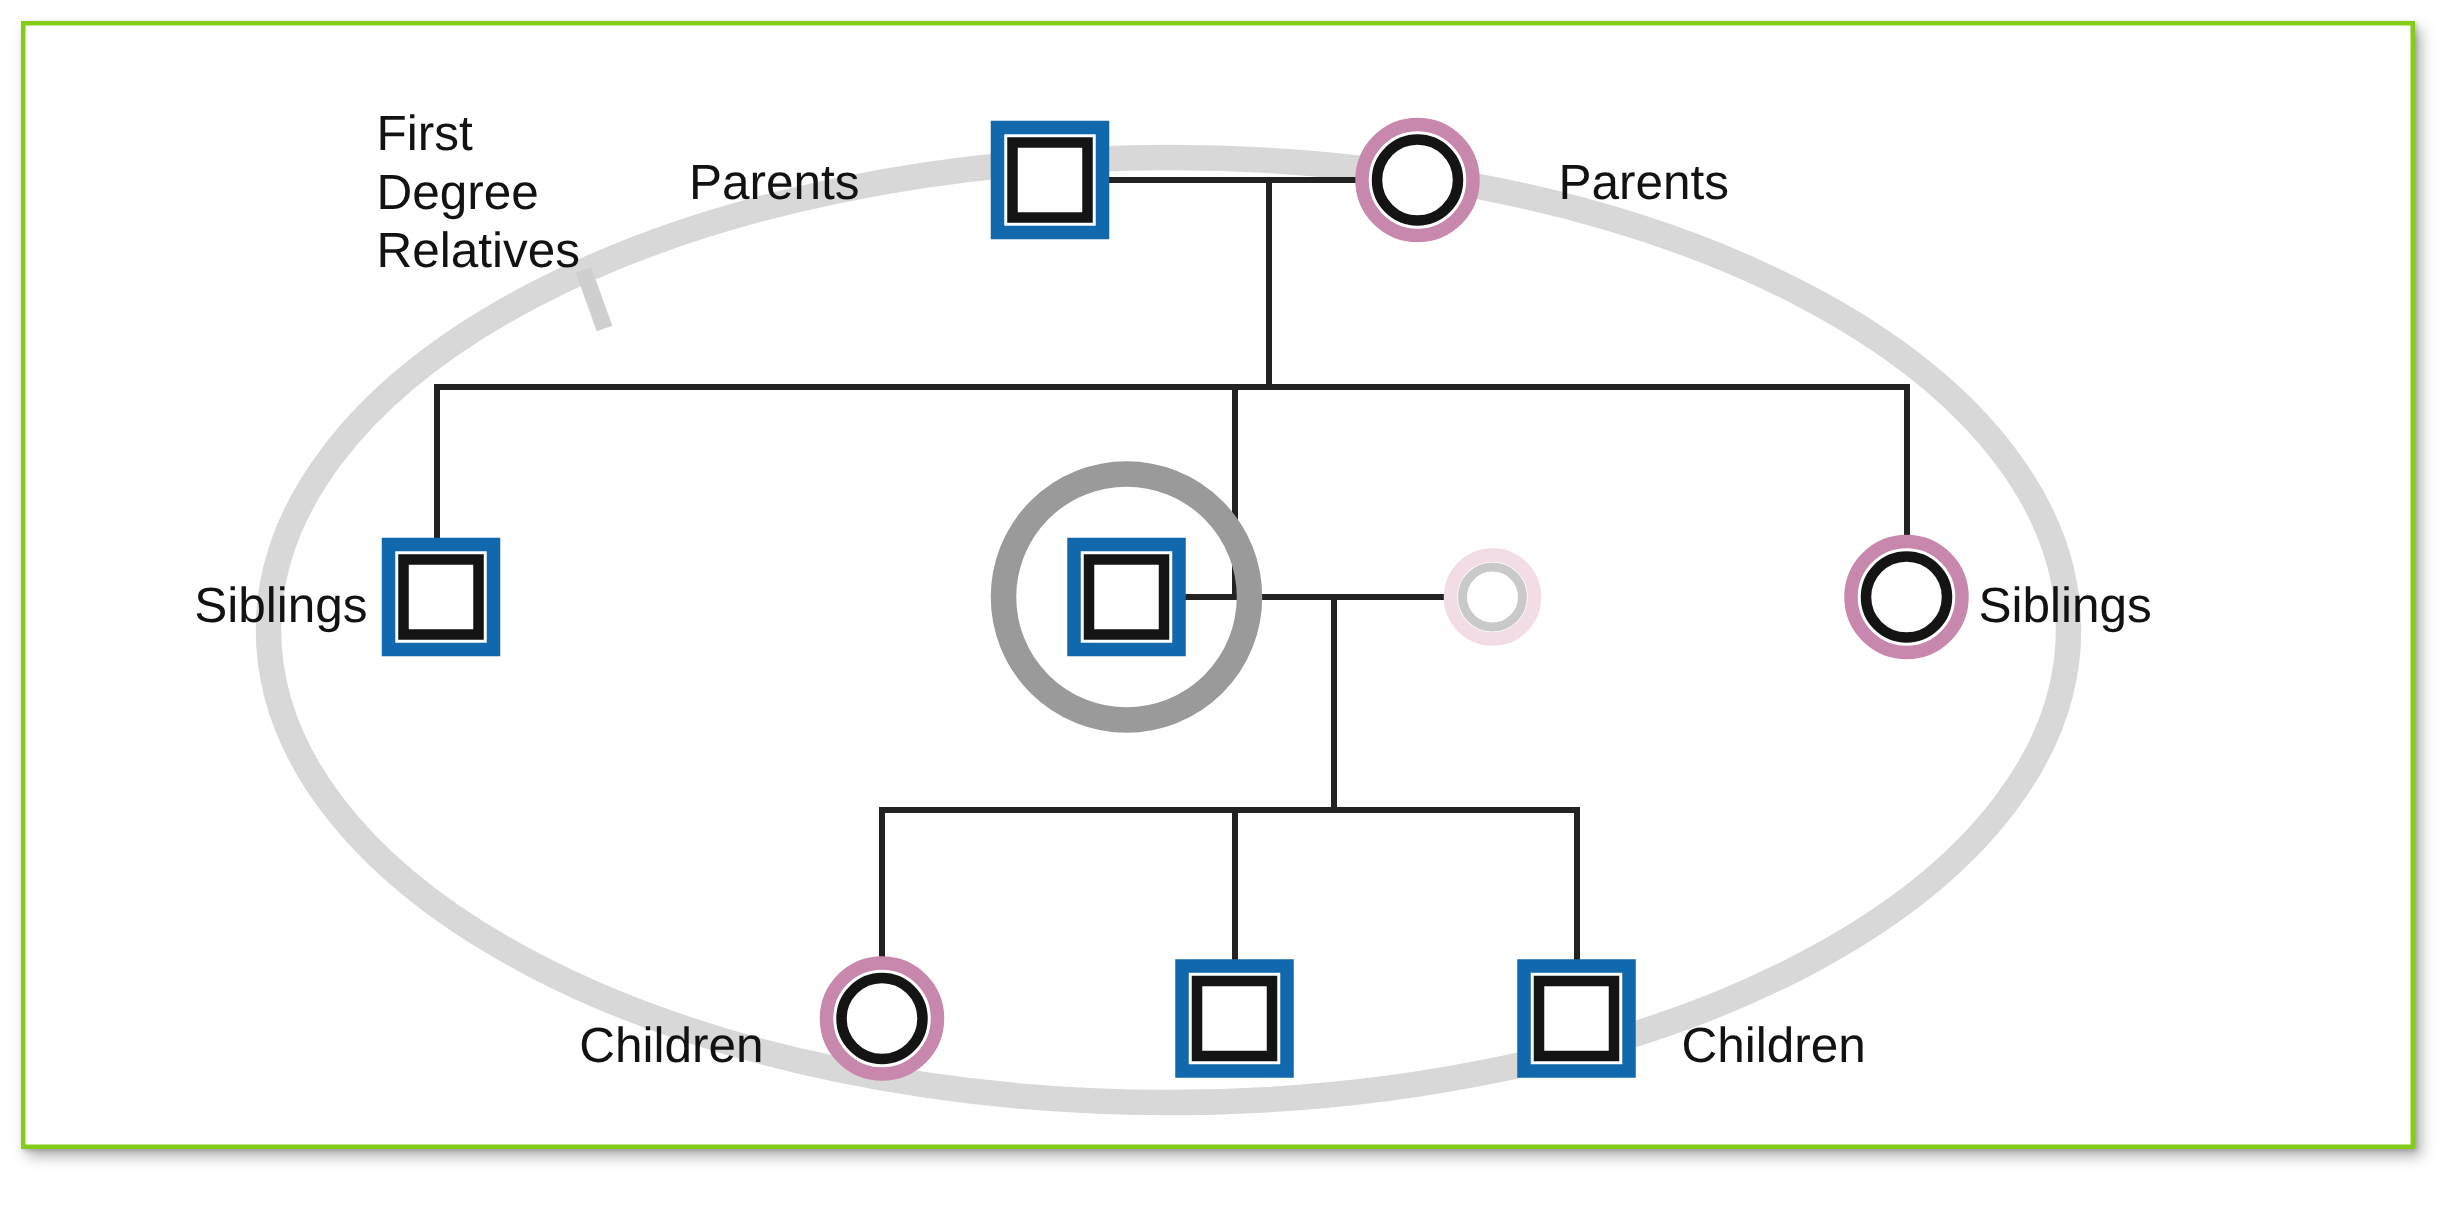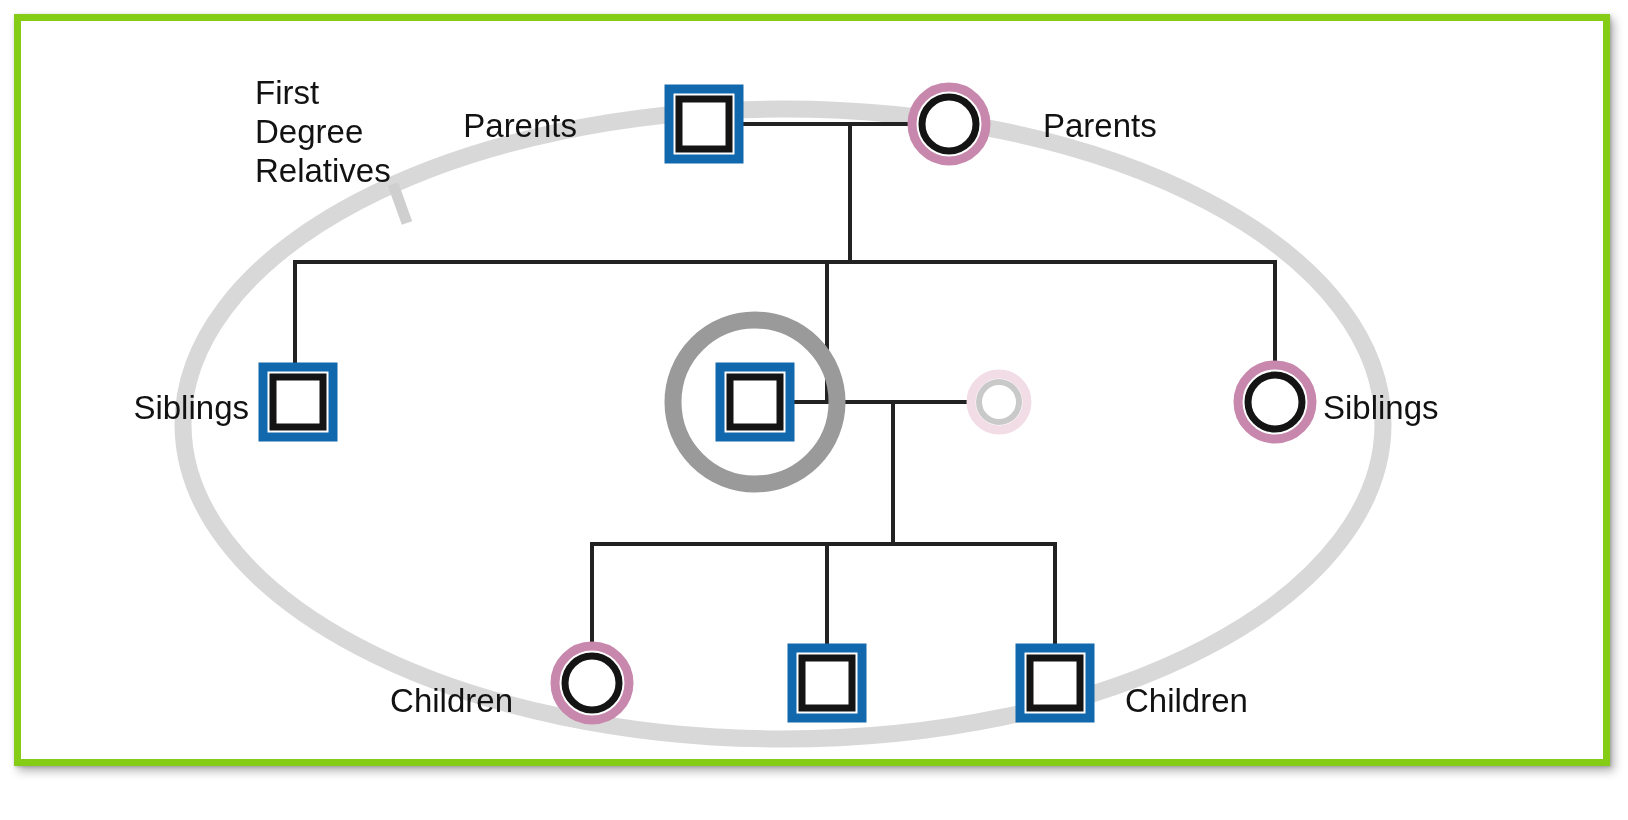--- a/index.html
+++ b/index.html
@@ -16,21 +16,21 @@
     overflow: hidden;
     font-family: "Liberation Sans", "DejaVu Sans", sans-serif;
   }
   #card {
     position: absolute;
     left: 14px;
     top: 14px;
     width: 1596px;
     height: 752px;
     background: #ffffff;
-    border: 7px solid #84cc16;
+    border: 3px solid #84cc16;
     box-shadow: 4px 5px 9px rgba(0,0,0,0.30), 1px 1px 3px rgba(0,0,0,0.18);
     box-sizing: border-box;
   }
   #pedigree-svg {
     position: absolute;
     left: 0;
     top: 0;
     width: 1596px;
     height: 752px;
     display: block;

